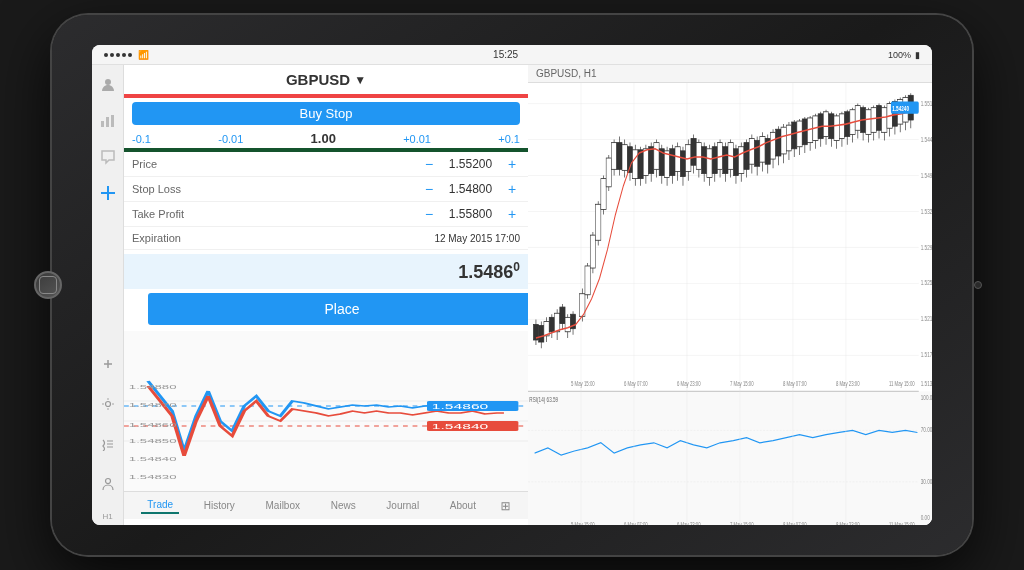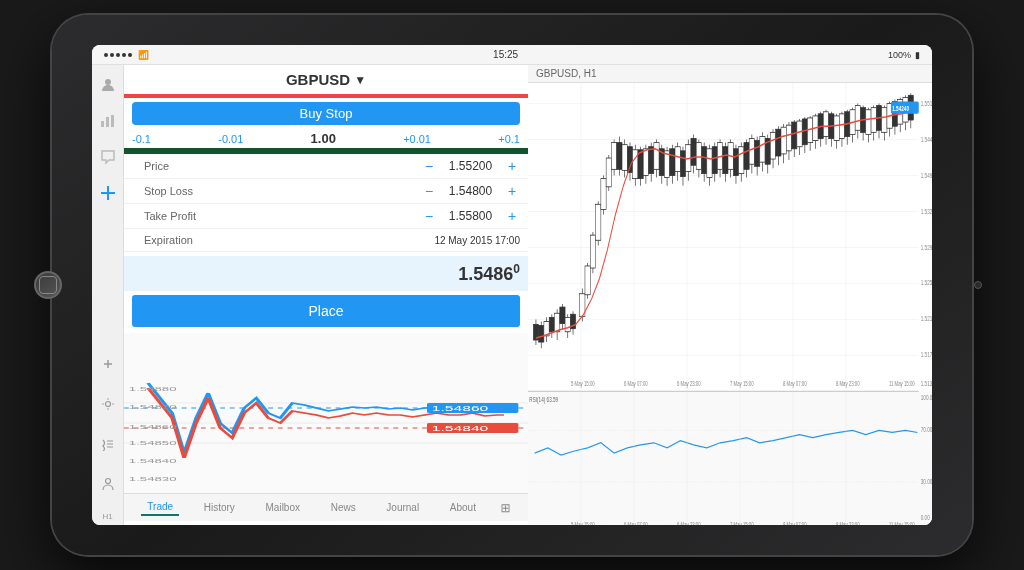--- a/index.html
+++ b/index.html
@@ -124,21 +124,21 @@
       cursor: pointer;
       text-align: center;
       margin: 4px 8px;
     }
 
     .lot-controls {
       display: flex;
       align-items: center;
       justify-content: space-between;
       padding: 2px 8px;
-      border-bottom: 6px solid #14532d;
+      border-bottom: 4px solid #14532d;
     }
 
     .lot-adjust {
       font-size: 11px;
       color: #2196f3;
       cursor: pointer;
       font-weight: 500;
     }
 
     .lot-value {
@@ -152,21 +152,20 @@
       align-items: center;
       justify-content: space-between;
       padding: 5px 8px;
       border-bottom: 1px solid #f0f0f0;
     }
 
     .field-label {
       font-size: 11px;
       color: #666;
       width: 70px;
-      margin-left: 12px;
     }
 
     .field-controls {
       display: flex;
       align-items: center;
       gap: 6px;
     }
 
     .field-minus, .field-plus {
       color: #2196f3;
@@ -222,21 +221,21 @@
     }
 
     .place-btn {
       background: #2196f3;
       color: white;
       border: none;
       padding: 8px 12px;
       font-size: 14px;
       font-weight: 500;
       cursor: pointer;
-      margin: 0 8px 6px;
+      margin: 0 24px 6px;
       border-radius: 3px;
       width: calc(100% - 16px);
     }
 
     
     .mini-chart {
       height: 160px;
       background: #fff;
       position: relative;
       overflow: hidden;

